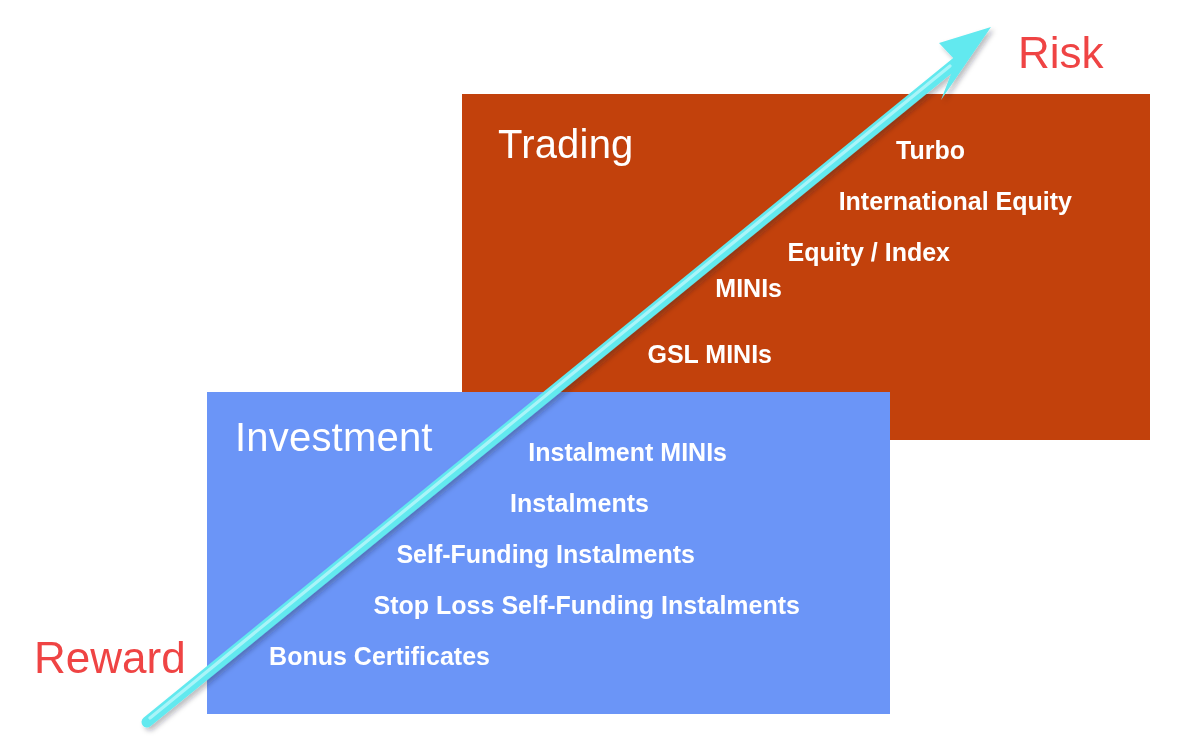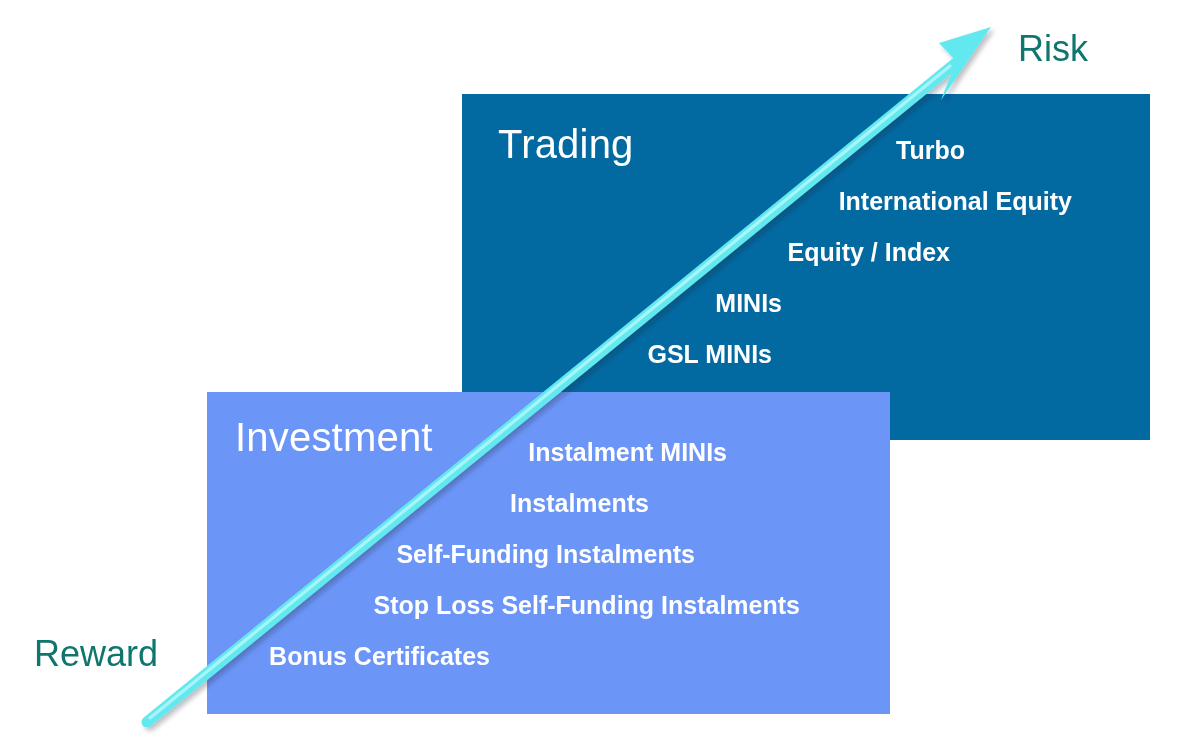--- a/index.html
+++ b/index.html
@@ -28,21 +28,21 @@
   
   .panel {
     position: absolute;
     box-sizing: border-box;
   }
   #trading-panel {
     left: 462px;
     top: 94px;
     width: 688px;
     height: 346px;
-    background: #0369a1;
+    background: #c2410c;
     z-index: 2;
   }
   #investment-panel {
     left: 207px;
     top: 392px;
     width: 683px;
     height: 322px;
     background: #6b95f7;
     z-index: 4;
     text-align: right;
@@ -81,21 +81,21 @@
     font-weight: 600;
     line-height: 1;
     white-space: nowrap;
     transform: translateX(-100%);
   }
   
   #trading-products { left: 0; top: 0; width: 100%; height: 100%; }
   #trading-products .product-item:nth-child(1) { left: 503px; top: 44px; }
   #trading-products .product-item:nth-child(2) { left: 610px; top: 95px; }
   #trading-products .product-item:nth-child(3) { left: 488px; top: 146px; }
-  #trading-products .product-item:nth-child(4) { left: 320px; top: 197px; text-align: right; }
+  #trading-products .product-item:nth-child(4) { left: 320px; top: 182px; text-align: right; }
   #trading-products .product-item:nth-child(5) { left: 310px; top: 248px; text-align: right; }
 
   
   #investment-products { left: 0; top: 0; width: 100%; height: 100%; }
   #investment-products .product-item:nth-child(1) { left: 520px; top: 48px; }
   #investment-products .product-item:nth-child(2) { left: 406px; top: 99px; margin-left: 36px; }
   #investment-products .product-item:nth-child(3) { left: 488px; top: 150px; }
   #investment-products .product-item:nth-child(4) { left: 548px; top: 201px; margin-left: 45px; }
   #investment-products .product-item:nth-child(5) { left: 283px; top: 252px; }
 
@@ -106,22 +106,22 @@
     top: 0;
     width: 1200px;
     height: 748px;
     z-index: 6;
     pointer-events: none;
   }
 
   
   .axis-caption {
     position: absolute;
-    color: #0f766e;
-    font-size: 36px;
+    color: #ef4444;
+    font-size: 44px;
     font-weight: 400;
     line-height: 1;
     white-space: nowrap;
     z-index: 7;
   }
   #risk-caption {
     left: 1018px;
     top: 31px;
   }
   #reward-caption {

